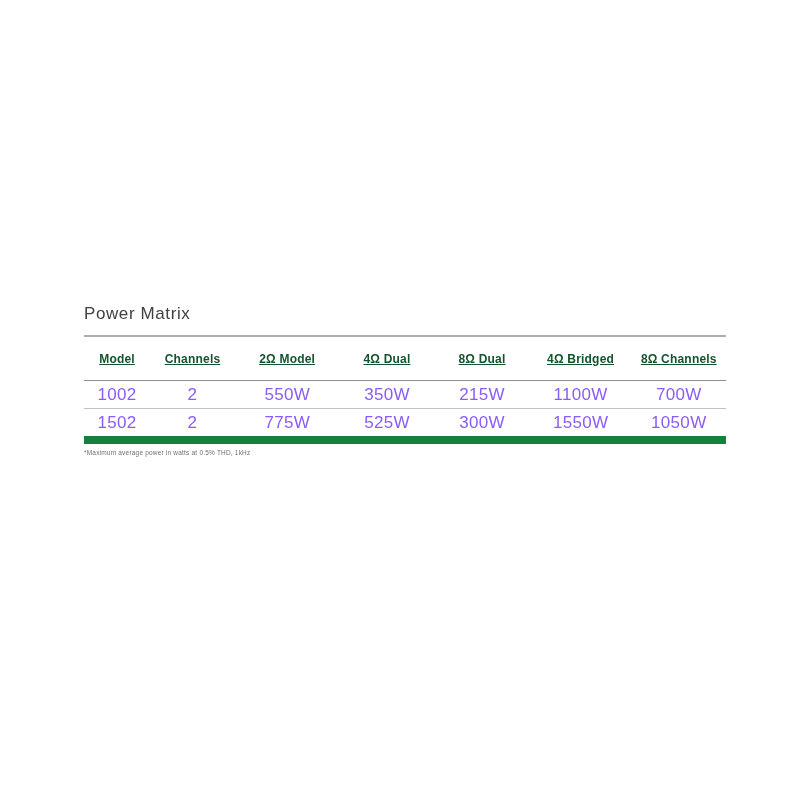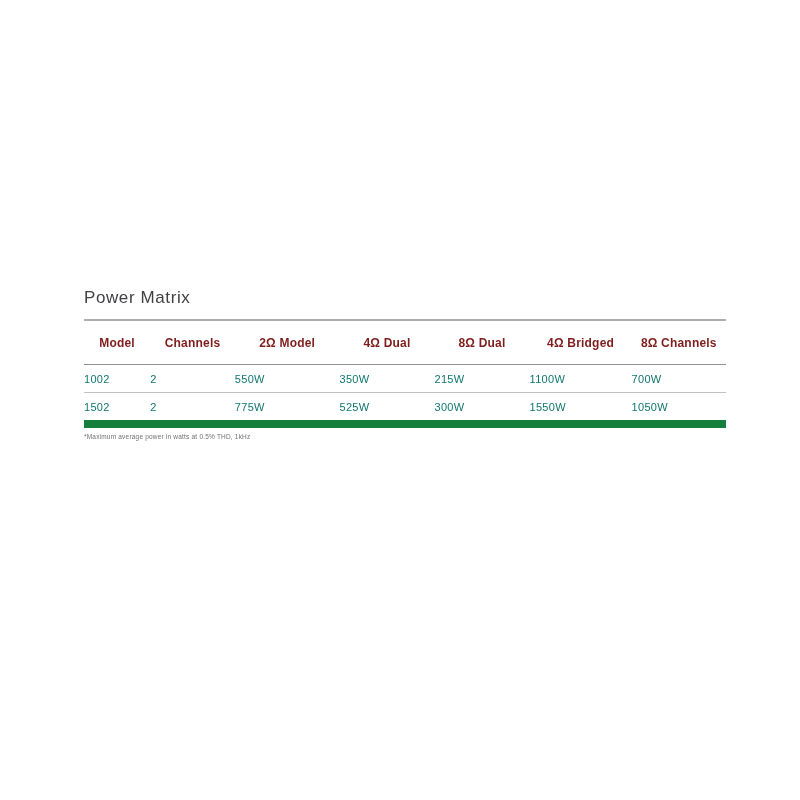--- a/index.html
+++ b/index.html
@@ -10,21 +10,21 @@
   }
   body {
     width: 800px;
     height: 800px;
     position: relative;
     overflow: hidden;
   }
   .sheet {
     position: absolute;
     left: 84px;
-    top: 288px;
+    top: 304px;
     width: 642px;
   }
   .sheet-title {
     font-size: 17px;
     font-weight: normal;
     color: #404144;
     letter-spacing: 0.6px;
     margin: 0 0 11px 0;
     line-height: 20px;
   }
@@ -39,32 +39,34 @@
   table.power-matrix th:nth-child(2), table.power-matrix td:nth-child(2) { width: 13.2%; }
   table.power-matrix th:nth-child(3), table.power-matrix td:nth-child(3) { width: 16.3%; }
   table.power-matrix th:nth-child(4), table.power-matrix td:nth-child(4) { width: 14.8%; }
   table.power-matrix th:nth-child(5), table.power-matrix td:nth-child(5) { width: 14.8%; }
   table.power-matrix th:nth-child(6), table.power-matrix td:nth-child(6) { width: 15.9%; }
   table.power-matrix th:nth-child(7), table.power-matrix td:nth-child(7) { width: 14.7%; }
   table.power-matrix thead th {
     height: 43px;
     font-size: 12px;
     font-weight: bold;
-    color: #7f1d1d;
+    color: #14532d;
     letter-spacing: 0.2px;
     text-align: center;
     vertical-align: middle;
     border-bottom: 1px solid #8f8f8f;
     padding: 0;
+    text-decoration: underline;
   }
   table.power-matrix tbody td {
     height: 27px;
-    font-size: 11px;
-    color: #0f766e;
+    font-size: 17px;
+    color: #8b5cf6;
     letter-spacing: 0.3px;
+    text-align: center;
     vertical-align: middle;
     padding: 0;
   }
   table.power-matrix tbody tr:nth-child(1) td,
   table.power-matrix tbody tr:nth-child(3) td {
     border-bottom: 1px solid #c2c2c2;
   }
   table.power-matrix tbody tr:nth-child(2) td {
     border-bottom: 8px solid #15803d;
   }

